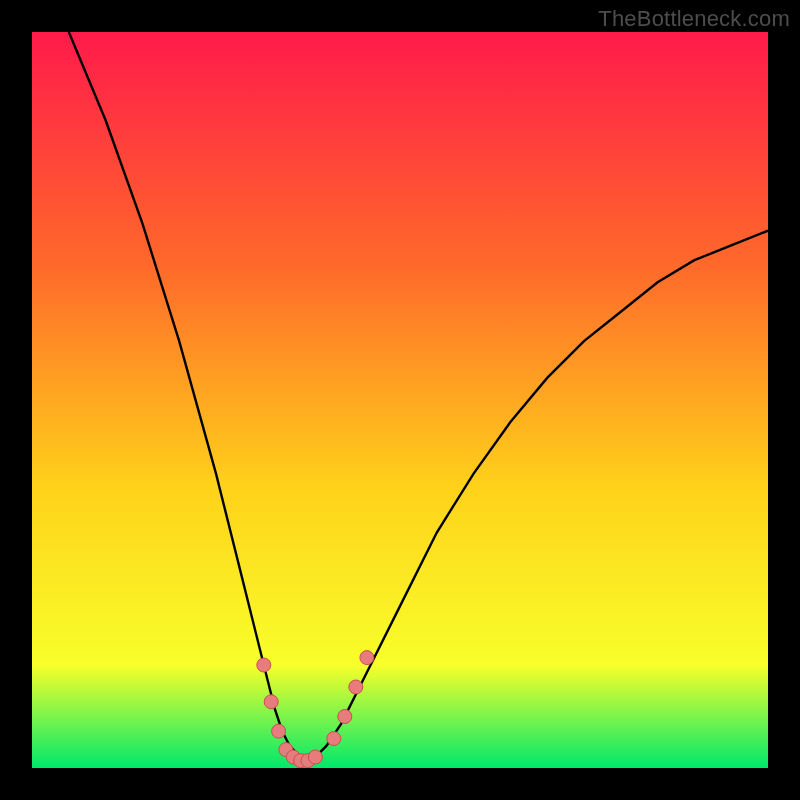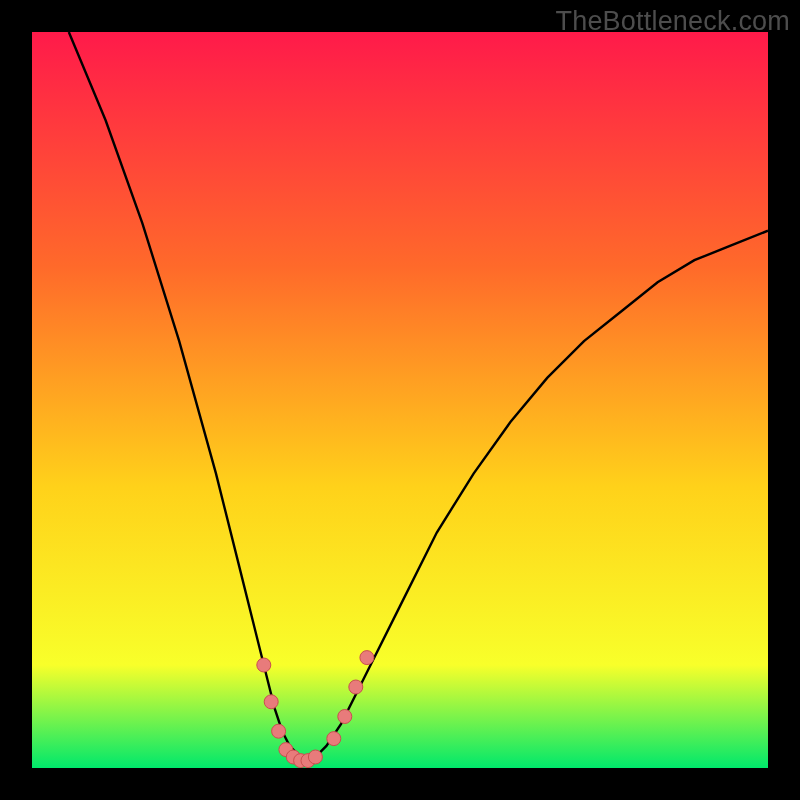--- a/index.html
+++ b/index.html
@@ -15,21 +15,21 @@
     position: absolute;
     left: 0; top: 0;
     width: 800px; height: 800px;
     background: #000;
   }
   .watermark {
     position: absolute;
     top: 6px;
     right: 10px;
     color: #4d4d4d;
-    font-size: 27px;
+    font-size: 22px;
     font-weight: 500;
     letter-spacing: 0.2px;
   }
   .plot {
     position: absolute;
     left: 32px;
     top: 32px;
     width: 736px;
     height: 736px;
   }

